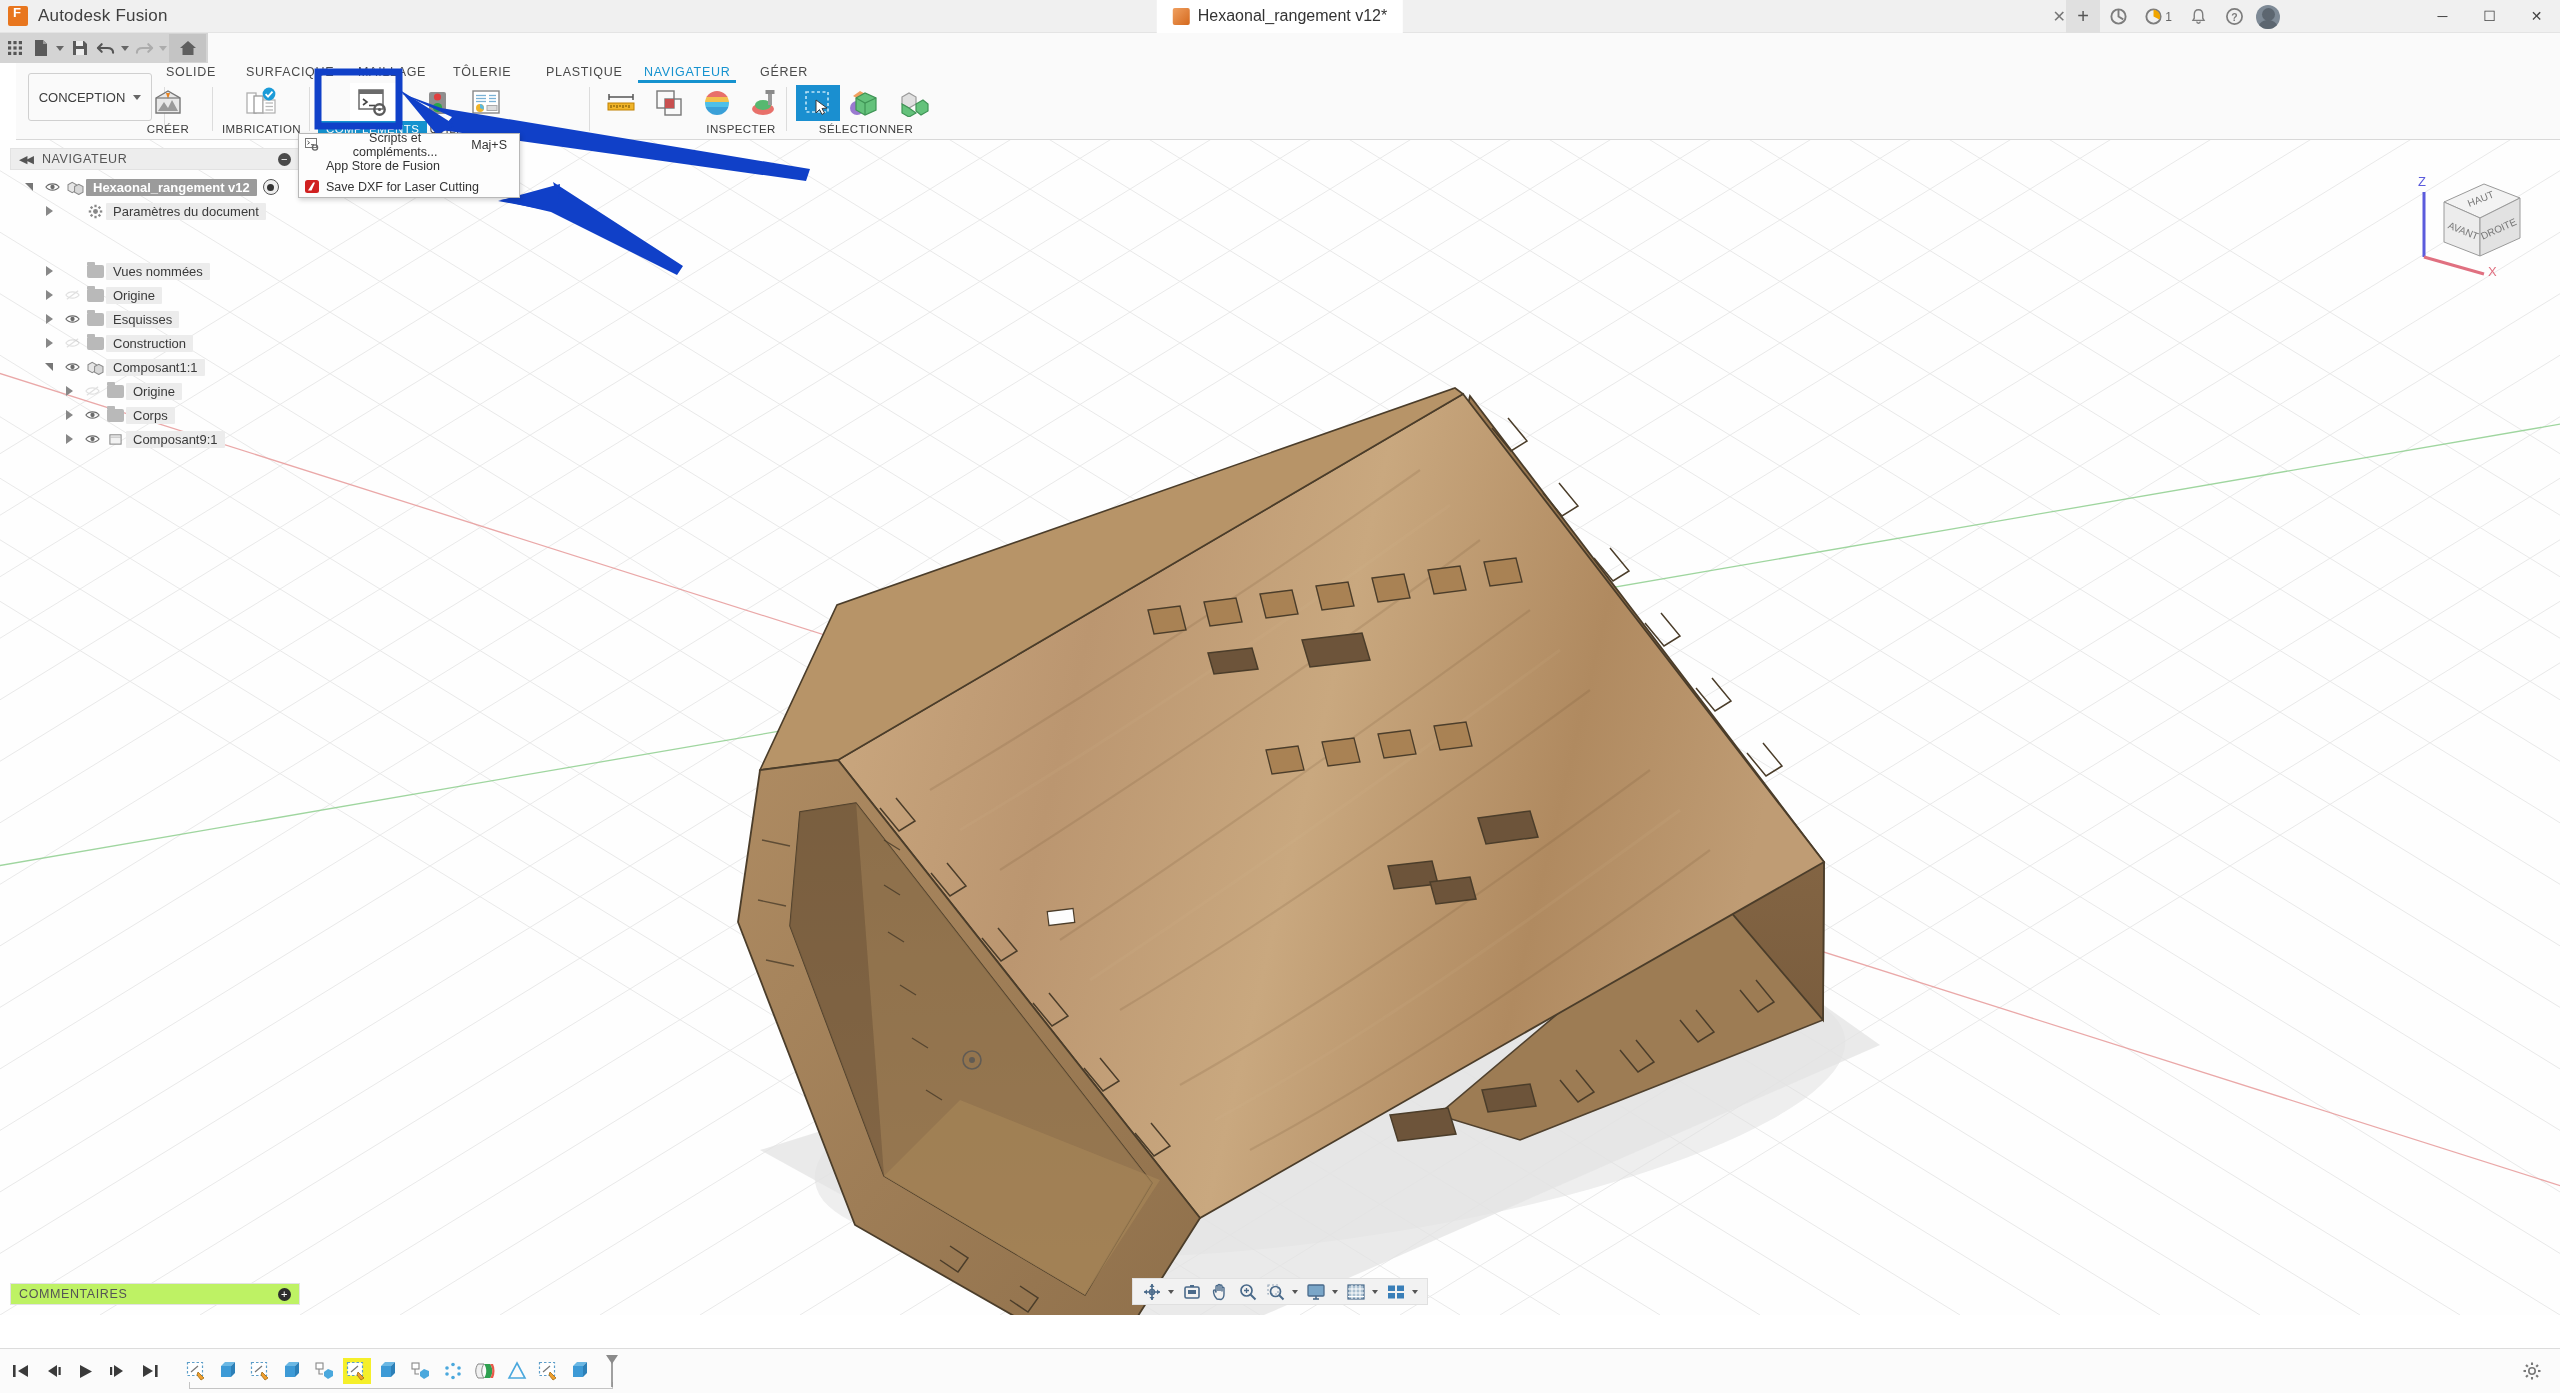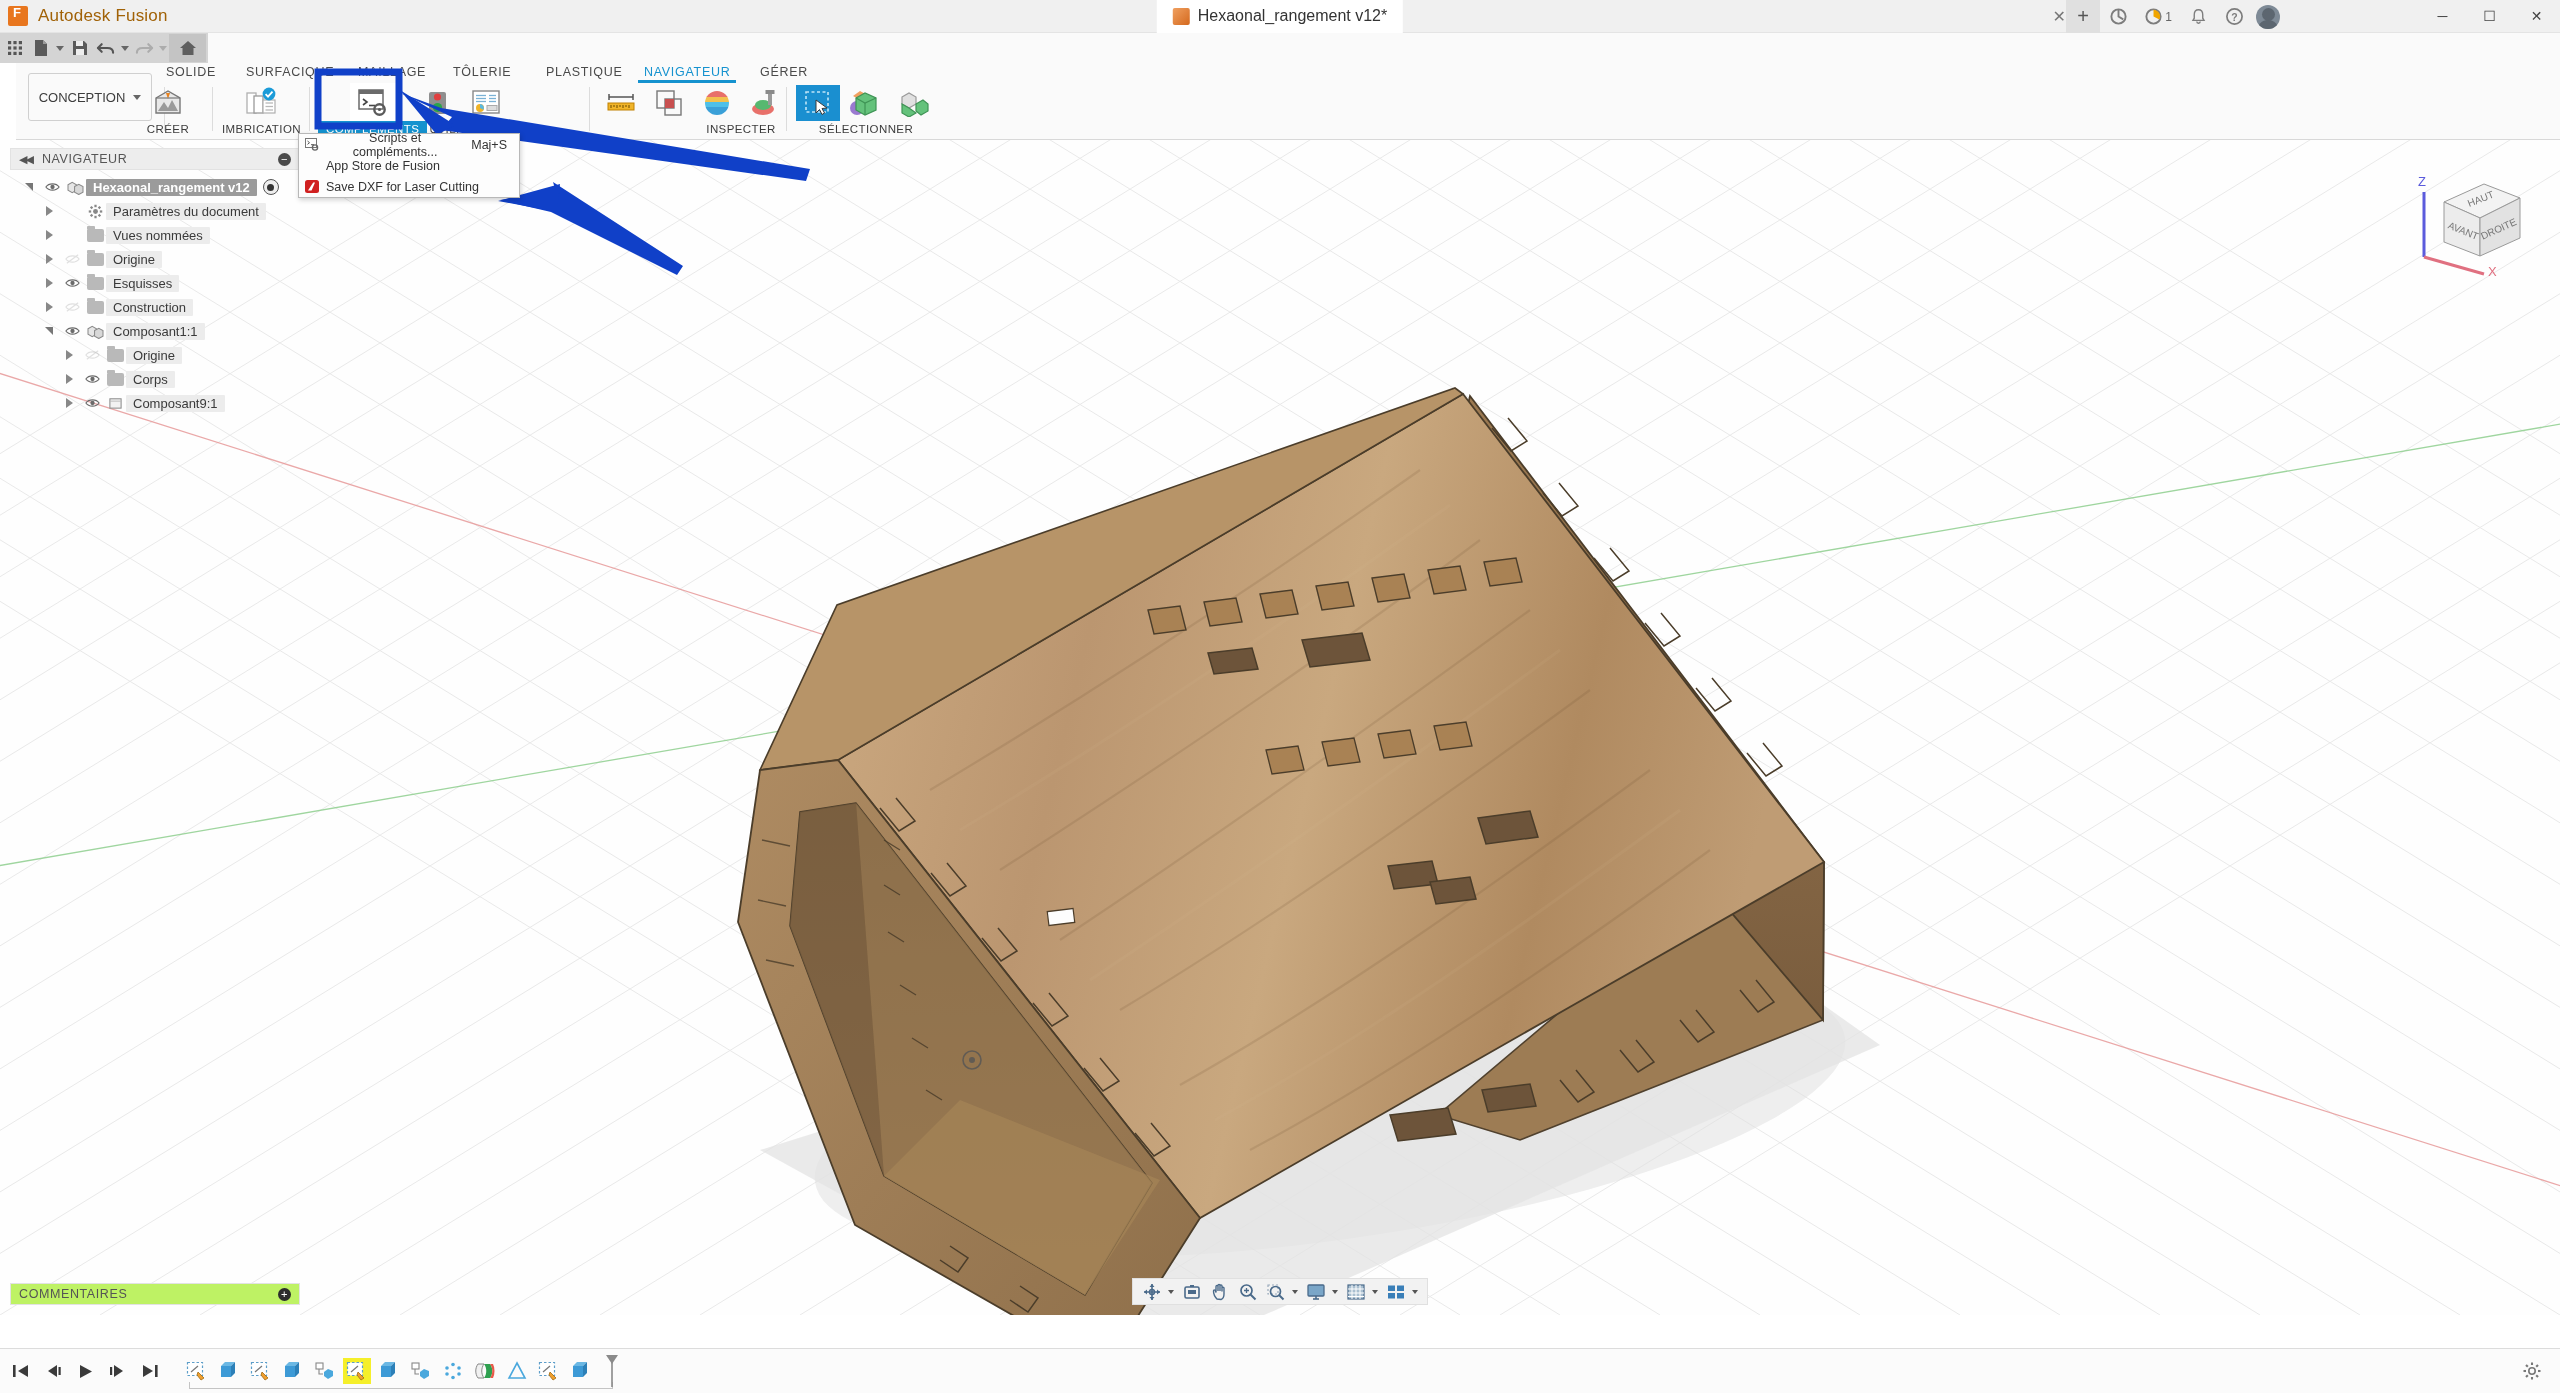--- a/index.html
+++ b/index.html
@@ -20,21 +20,21 @@
   .tb-logo {
     width: 20px; height: 20px; margin-left: 8px; margin-right: 10px;
     background: #e8761e; border-radius: 2px; position: relative;
     display: flex; align-items: flex-end; justify-content: center;
     color: #fff; font-size: 6px; font-weight: bold; padding-bottom: 1px;
   }
   .tb-logo::before{
     content:"F"; position:absolute; top:0px; left:5px;
     font-size:13px; font-weight:bold; color:#fff; line-height:14px;
   }
-  .tb-title { font-size: 17px; color: #a16207; letter-spacing: .2px; }
+  .tb-title { font-size: 17px; color: #404040; letter-spacing: .2px; }
   .tb-winbtns { margin-left: auto; display: flex; height: 33px; }
   .tb-winbtn {
     width: 47px; height: 33px; display: flex; align-items: center;
     justify-content: center; color: #444; font-size: 14px;
   }
 
   
   .qat {
     position: absolute; top: 33px; left: 0; width: 2560px; height: 30px;
     background: #fafafa;
@@ -851,21 +851,21 @@
                 <path d="M12.6 8 L15.2 8"></path>
                 <path d="M2.9 2.9 L4.7 4.7"></path>
                 <path d="M11.3 11.3 L13.1 13.1"></path>
                 <path d="M13.1 2.9 L11.3 4.7"></path>
                 <path d="M4.7 11.3 L2.9 13.1"></path>
               </g>
             </svg>
           </span>
           <span class="nlabel">Paramètres du document</span>
         </div>
-        <div class="nrow" style="padding-left: 28px;">
+        <div class="nrow" style="padding-left: 28px; margin-top: 36px;">
           <span class="ncaret">
             <span class="tri"></span>
           </span>
           <span class="neye"></span>
           <span class="nicon">
             <span class="folder"></span>
           </span>
           <span class="nlabel">Vues nommées</span>
         </div>
         <div class="nrow" style="padding-left: 28px;">

